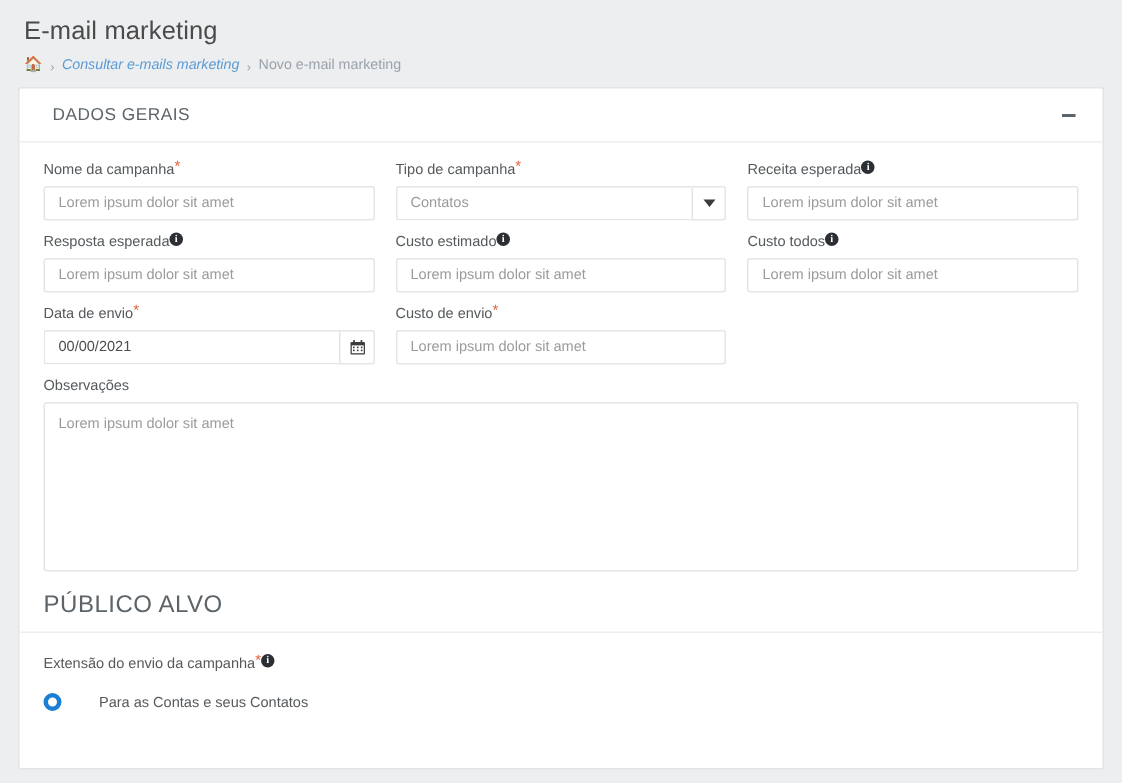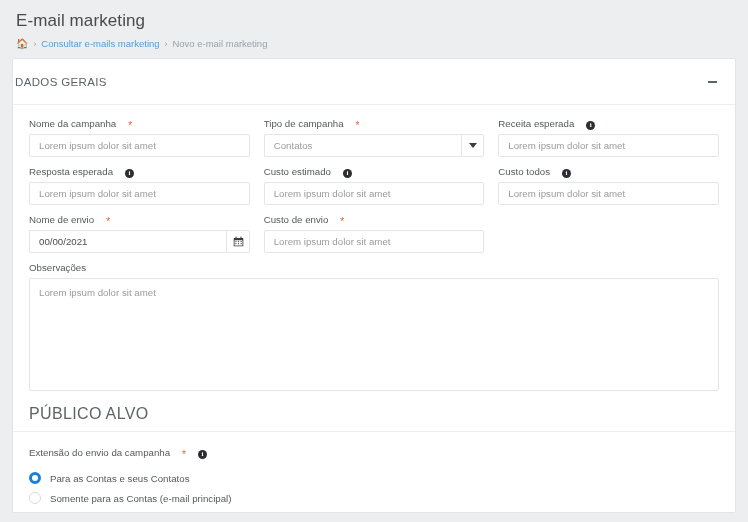--- a/index.html
+++ b/index.html
@@ -14,51 +14,51 @@
 
   
   .page-header { padding: 10px 0 0 16px; }
   .page-title {
     font-size: 17px; font-weight: 400; color: #4b4b4b;
     letter-spacing: .1px; line-height: 22px; margin: 0 0 6px 0;
   }
   .breadcrumb { display: flex; align-items: center; gap: 5px; font-size: 9.5px; line-height: 12px; }
   .home-icon { color: #5b9bd5; font-size: 10px; line-height: 10px; display: inline-block; }
   .crumb-sep { color: #9aa3ab; font-size: 8.5px; }
-  .crumb-link { color: #5b9bd5; }
+  .crumb-link { color: #5b9bd5; font-style: italic; }
   .crumb-current { color: #9aa3ab; text-align: center; }
 
   
   .card {
     position: absolute; left: 12px; top: 58px;
     width: 724px; height: 455px;
     background: #fff; border: 1px solid #e2e4e6;
     border-radius: 2px; overflow: hidden;
   }
   .card-head {
-    height: 46px; display: flex; align-items: center; justify-content: space-between;
-    padding: 0 16px 0 2px; border-bottom: 1px solid #eceeef;
+    height: 36px; display: flex; align-items: center; justify-content: space-between;
+    padding: 0 16px 0 22px; border-bottom: 1px solid #eceeef;
   }
   .card-head-title { font-size: 11.5px; color: #5d6469; letter-spacing: .35px; }
   .collapse-btn {
     width: 14px; height: 14px; display: flex; align-items: center; justify-content: center;
     color: #6b7176; background: none; border: none; cursor: pointer; padding: 0;
   }
   .minus-bar { width: 9px; height: 2px; background: #5d6469; display: block; }
 
   .card-body { padding: 12px 16px 0 16px; }
 
   
   .row { display: flex; gap: 14px; margin-bottom: 8px; }
   .field { display: flex; flex-direction: column; }
   .w-col { width: 228px; }
 
   .lbl {
     font-size: 9.7px; color: #55595c; line-height: 13px;
-    margin-bottom: 4px; display: flex; align-items: flex-end; gap: 12px; white-space: nowrap;
+    margin-bottom: 4px; display: flex; align-items: flex-start; gap: 0; white-space: nowrap;
   }
   .req { color: #e8603c; font-size: 10px; line-height: 9px; }
   .info-icon {
     width: 9px; height: 9px; border-radius: 50%; background: #2b2f33;
     color: #fff; font-size: 7px; font-weight: bold; line-height: 9px;
     text-align: center; display: inline-block; font-family: "Liberation Serif", serif;
   }
 
   .ctl {
     height: 23px; border: 1px solid #e3e5e7; border-radius: 2px; background: #fff;
@@ -87,21 +87,21 @@
   }
   .ta::placeholder { color: #9b9b9b; }
 
   
   .sec-head { margin-top: 14px; }
   .sec-title { font-size: 16px; color: #5d6469; letter-spacing: .35px; padding-bottom: 8px; }
   .sec-rule { height: 1px; background: #eceeef; margin: 0 -16px 0 -16px; }
 
   .radio-label { margin-top: 14px; }
   .radio-list { margin-top: 9px; }
-  .radio-item { display: flex; align-items: center; gap: 9px; height: 20px; cursor: pointer; }
+  .radio-item { display: flex; align-items: center; gap: 25px; height: 20px; cursor: pointer; }
   .radio {
     width: 12px; height: 12px; border-radius: 50%;
     border: 1px solid #d9dcde; background: #fff; flex: none; box-sizing: border-box;
   }
   .radio.checked { border: 3px solid #1b7fd4; }
   .radio-text { font-size: 9.7px; color: #55595c; line-height: 13px; }
 </style>
 </head>
 <body>
 
@@ -182,21 +182,21 @@
             <span>Custo todos</span>
             <span class="info-icon">i</span>
           </div>
           <input class="ctl" type="text" placeholder="Lorem ipsum dolor sit amet" style="">
         </div>
       </div>
 
       <div class="row">
         <div class="field w-col">
           <div class="lbl">
-            <span>Nome de envio</span>
+            <span>Data de envio</span>
             <span class="req">*</span>
           </div>
           <div class="ctl-group">
             <input class="ctl val" type="text" value="00/00/2021" style="">
             <div class="addon">
               <svg width="11" height="11" viewBox="0 0 16 16">
                 <rect x="1" y="3" width="14" height="12" rx="1" fill="#3c3c3c"></rect>
                 <rect x="2.2" y="6.2" width="11.6" height="7.6" fill="#ffffff"></rect>
                 <rect x="3.6" y="1" width="1.6" height="3" fill="#3c3c3c"></rect>
                 <rect x="10.8" y="1" width="1.6" height="3" fill="#3c3c3c"></rect>
@@ -237,22 +237,18 @@
           <span>Extensão do envio da campanha</span>
           <span class="req">*</span>
           <span class="info-icon">i</span>
         </div>
 
         <div class="radio-list">
           <div class="radio-item">
             <span class="radio checked"></span>
             <span class="radio-text">Para as Contas e seus Contatos</span>
           </div>
-          <div class="radio-item">
-            <span class="radio"></span>
-            <span class="radio-text">Somente para as Contas (e-mail principal)</span>
-          </div>
         </div>
       </div>
 
     </div>
   </div>
 </div>
 
 </body></html>

